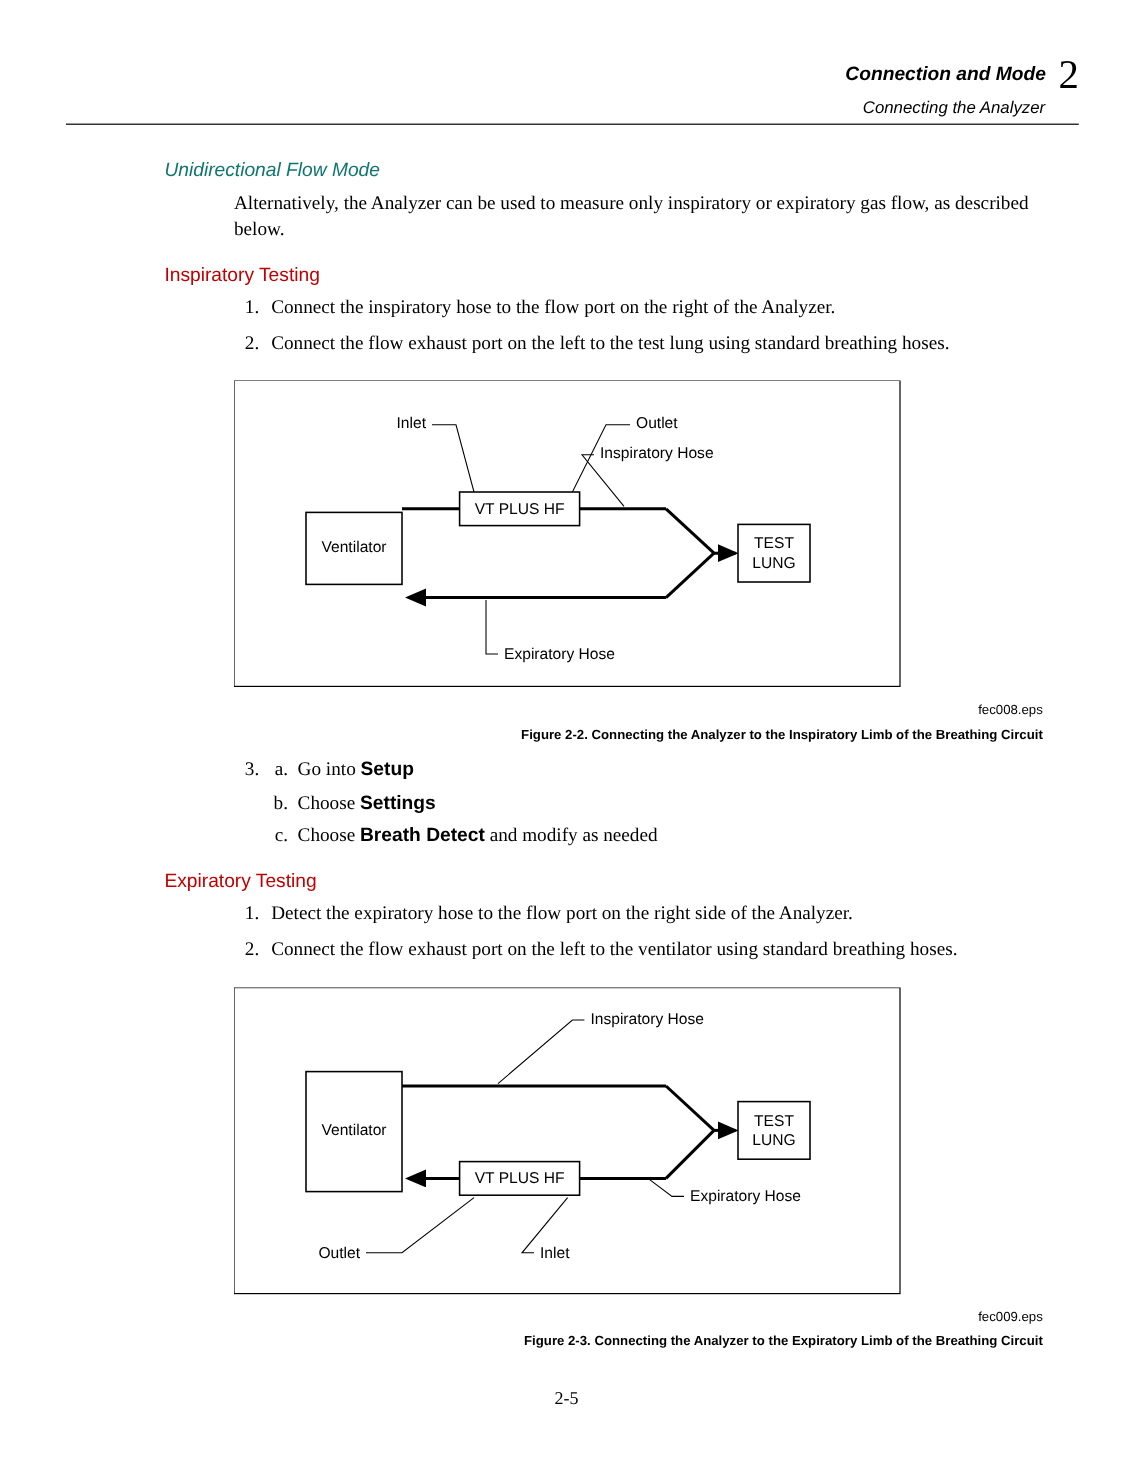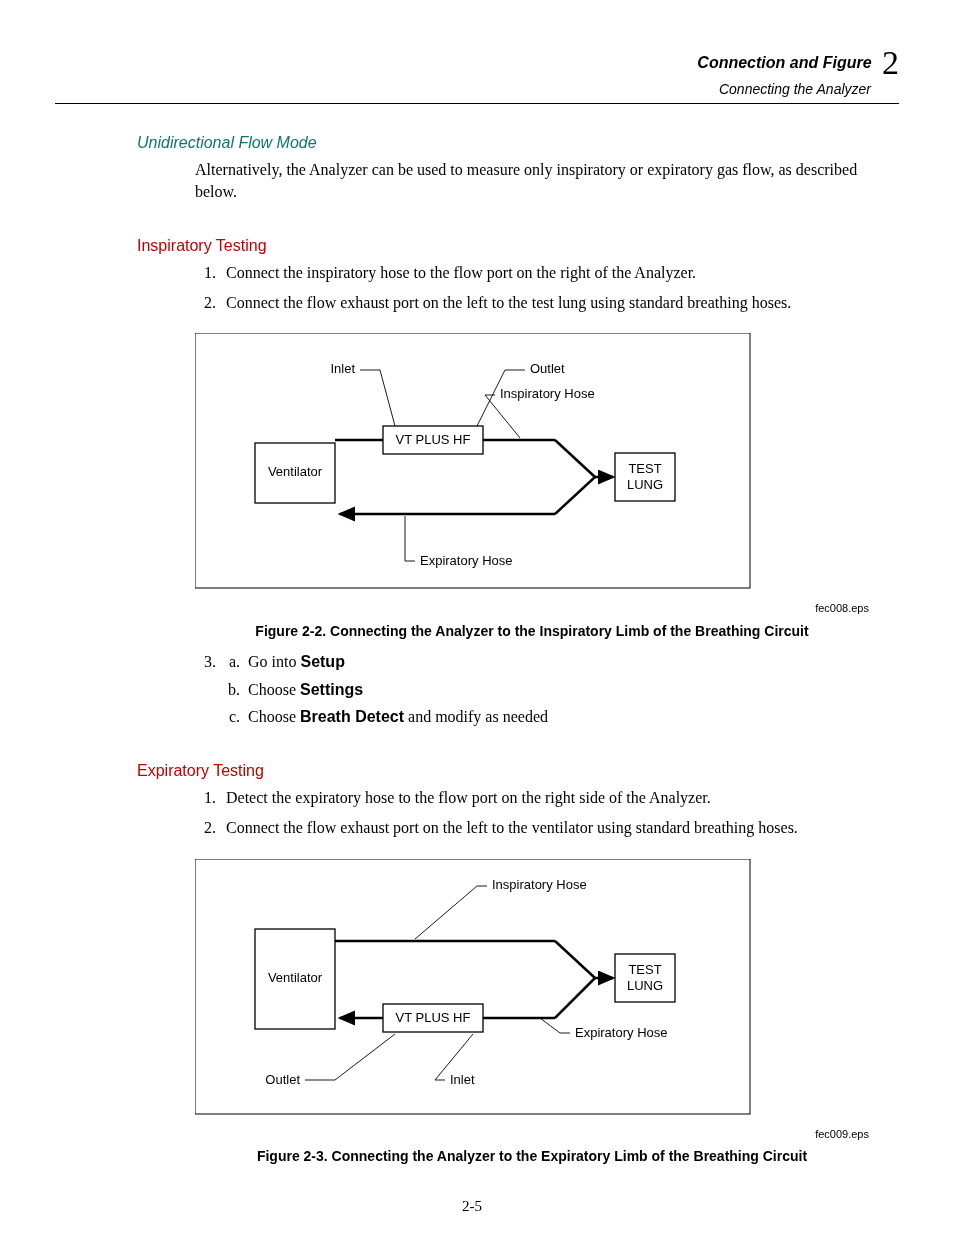--- a/index.html
+++ b/index.html
@@ -34,21 +34,21 @@
     color: #0f766e;
     font-style: italic;
     font-family: Arial, sans-serif;
     font-size: 16px;
     margin: 10px 0 6px 82px;
   }
   .section-red {
     color: #c00000;
     font-family: Arial, sans-serif;
     font-size: 16px;
-    margin: 32px 0 6px 82px;
+    margin: 16px 0 6px 82px;
   }
   .para {
     margin: 0 30px 6px 140px;
     text-align: left;
   }
   ol.numlist {
     margin: 4px 30px 6px 165px;
     padding: 0;
   }
   ol.numlist > li {
@@ -64,23 +64,23 @@
     padding-left: 4px;
     margin-bottom: 6px;
   }
   .bold { font-family: Arial, sans-serif; font-weight: bold; }
   .figwrap {
     margin: 20px 0 8px 140px;
     position: relative;
   }
   .figcaption {
     font-family: Arial, sans-serif;
-    font-size: 14px;
+    font-size: 11px;
     font-weight: bold;
-    text-align: center;
+    text-align: right;
     margin: 6px 30px 10px 140px;
   }
   .figfile {
     font-family: Arial, sans-serif;
     font-size: 11px;
     text-align: right;
     margin: 2px 30px 0 0;
   }
   .pagenum {
     font-family: "Times New Roman", serif;
@@ -94,21 +94,21 @@
     font-family: Arial, sans-serif;
     font-size: 13px;
     fill: #000;
   }
 </style>
 </head>
 <body>
 
 <div class="header">
   <div>
-    <span class="header-line1">Connection and Figure</span>
+    <span class="header-line1">Connection and Mode</span>
     <span class="chapnum">2</span>
   </div>
   <div class="header-line2" style="margin-right:28px; margin-top:-6px;">Connecting the Analyzer</div>
 </div>
 
 <div class="section-italic">Unidirectional Flow Mode</div>
 <div class="para">Alternatively, the Analyzer can be used to measure only inspiratory or expiratory gas flow, as described below.</div>
 
 <div class="section-red">Inspiratory Testing</div>
 <ol class="numlist">

